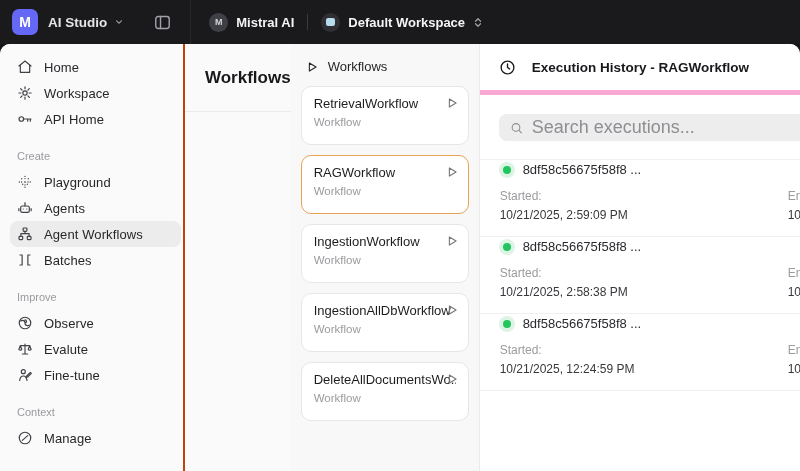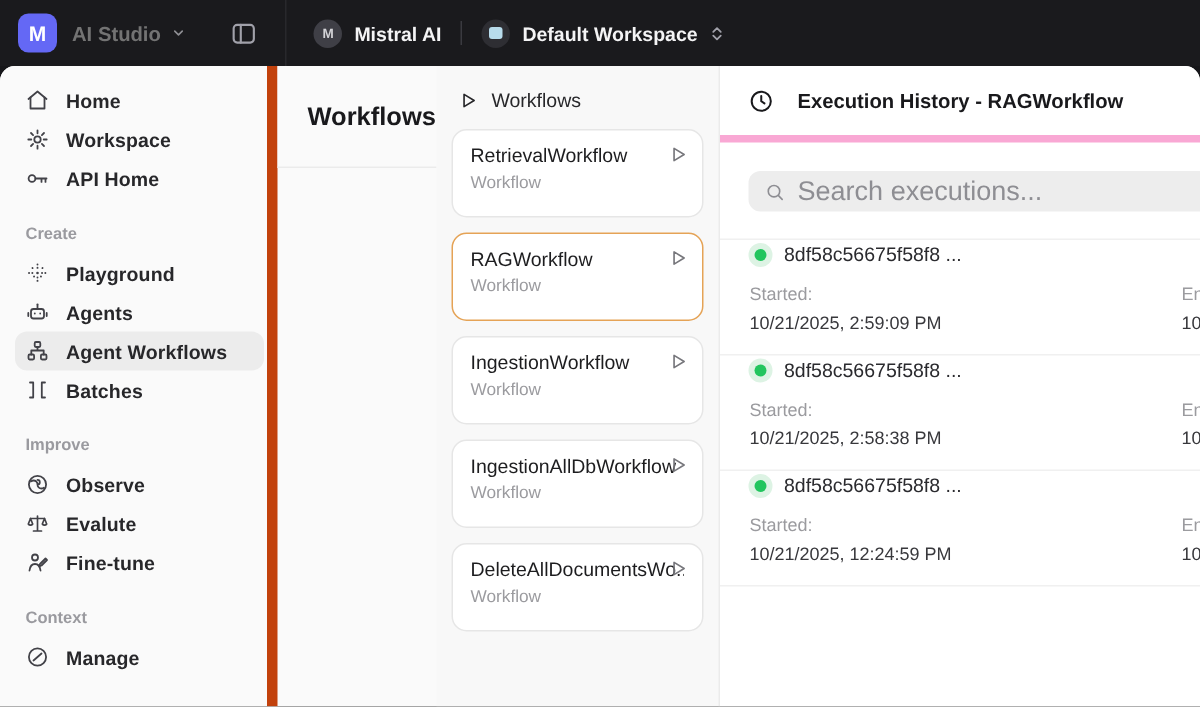--- a/index.html
+++ b/index.html
@@ -3,39 +3,39 @@
 <meta charset="utf-8">
 <style>
   * { margin:0; padding:0; box-sizing:border-box; }
   html,body { width:800px; height:471px; overflow:hidden; }
   body { font-family:"Liberation Sans", sans-serif; background:#161619; color:#1d1d1f; }
 
   
   .topbar { height:44px; background:#1a1a1d; display:flex; align-items:center; padding:0 12px; }
   .logo-sq { width:26px; height:26px; border-radius:7px; background:#6468f5; color:#fff;
              display:flex; align-items:center; justify-content:center; font-weight:bold; font-size:14px; cursor:pointer; }
-  .app-name { color:#737373; font-size:13.5px; font-weight:700; margin-left:10px; }
+  .app-name { color:#e5e5e5; font-size:13.5px; font-weight:700; margin-left:10px; }
   .chev { display:flex; align-items:center; margin-left:7px; }
   .icon-btn { width:28px; height:28px; display:flex; align-items:center; justify-content:center;
               margin-left:24px; border-radius:6px; cursor:pointer; }
   .nav-vdiv { width:1px; height:44px; background:#28282c; margin-left:14px; }
   .crumb { display:flex; align-items:center; margin-left:18px; cursor:pointer; }
   .avatar { width:19px; height:19px; border-radius:50%; background:#3f3f46; color:#d4d4d8;
             font-size:9px; font-weight:700; display:flex; align-items:center; justify-content:center; }
   .ws-avatar { width:19px; height:19px; border-radius:50%; background:#2e2e33;
                display:flex; align-items:center; justify-content:center; }
   .ws-glyph { width:9px; height:8px; border-radius:2px; background:#b8dcec; }
   .crumb-label { color:#f4f4f5; font-size:13px; font-weight:600; margin-left:8px; }
   .crumb-sep { width:1px; height:16px; background:#3a3a40; margin:0 13px; }
 
   
   .shell { height:427px; display:flex; border-radius:10px 10px 0 0; overflow:hidden; background:#fafafa; }
 
   
-  .sidebar { width:185px; background:#fafafa; border-right:7px solid #c2410c; padding:10px 2px 0 10px; flex:none;font-weight:bold; }
+  .sidebar { width:185px; background:#fafafa; border-right:2px solid #c2410c; padding:10px 2px 0 10px; flex:none; }
   .side-item { height:26px; display:flex; align-items:center; gap:11px; padding:0 8px 0 6px;
                border-radius:8px; font-size:13px; color:#27272a; cursor:pointer; }
   .side-item.active { background:#ececec; }
   .side-icon { width:17px; height:17px; display:flex; align-items:center; justify-content:center; flex:none; }
   .side-icon svg { stroke:#424248; }
   .side-label { letter-spacing:.1px; }
   .side-section { font-size:11px; color:#9a9a9f; margin:18px 0 7px 7px; }
 
   
   .main { flex:1; display:flex; flex-direction:row; min-width:0; }

